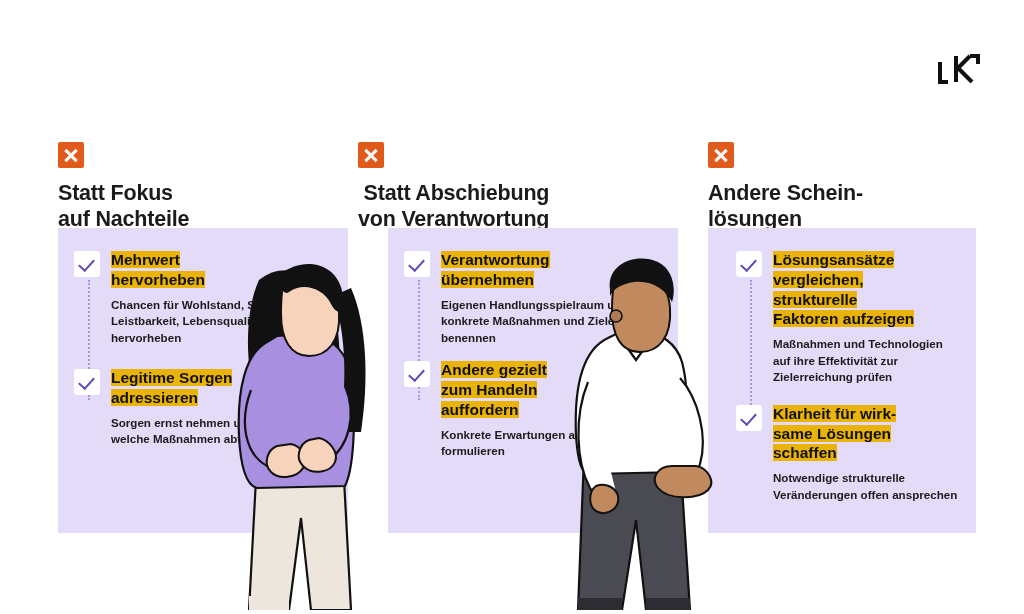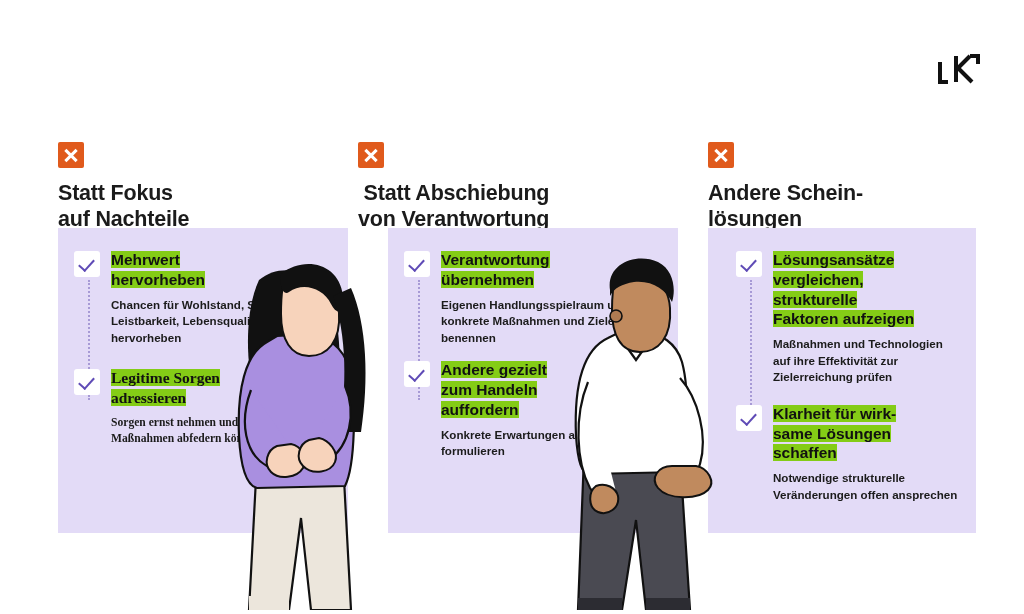--- a/index.html
+++ b/index.html
@@ -109,21 +109,21 @@
     border-width: 0 2.6px 2.6px 0;
     transform: rotate(42deg);
   }
   .item-title {
     font-size: 15.5px;
     font-weight: bold;
     line-height: 1.28;
     color: #111111;
   }
   .item-title .hl {
-    background: #84cc16;
+    background: #eab308;
     box-shadow: 0 0 0 2px #e3dbf7;
   }
   .item-body {
     margin-left: 37px;
     margin-top: 7px;
     font-size: 11.6px;
     font-weight: bold;
     line-height: 1.42;
     color: #1b1b1b;
   }
@@ -184,21 +184,21 @@
       <div class="item">
         <div class="item-row">
           <div class="check-box"></div>
           <div class="item-title">
             <div><span class="hl">Mehrwert</span></div>
             <div><span class="hl">hervorheben</span></div>
           </div>
         </div>
         <div class="item-body">Chancen für Wohlstand, Sicherheit, Leistbarkeit, Lebensqualität hervorheben</div>
       </div>
-      <div class="item" style="margin-top:22px;font-family:Liberation Serif, serif;">
+      <div class="item" style="margin-top:22px;">
         <div class="item-row">
           <div class="check-box"></div>
           <div class="item-title">
             <div><span class="hl">Legitime Sorgen</span></div>
             <div><span class="hl">adressieren</span></div>
           </div>
         </div>
         <div class="item-body">Sorgen ernst nehmen und aufzeigen, welche Maßnahmen abfedern können</div>
       </div>
     </div>

